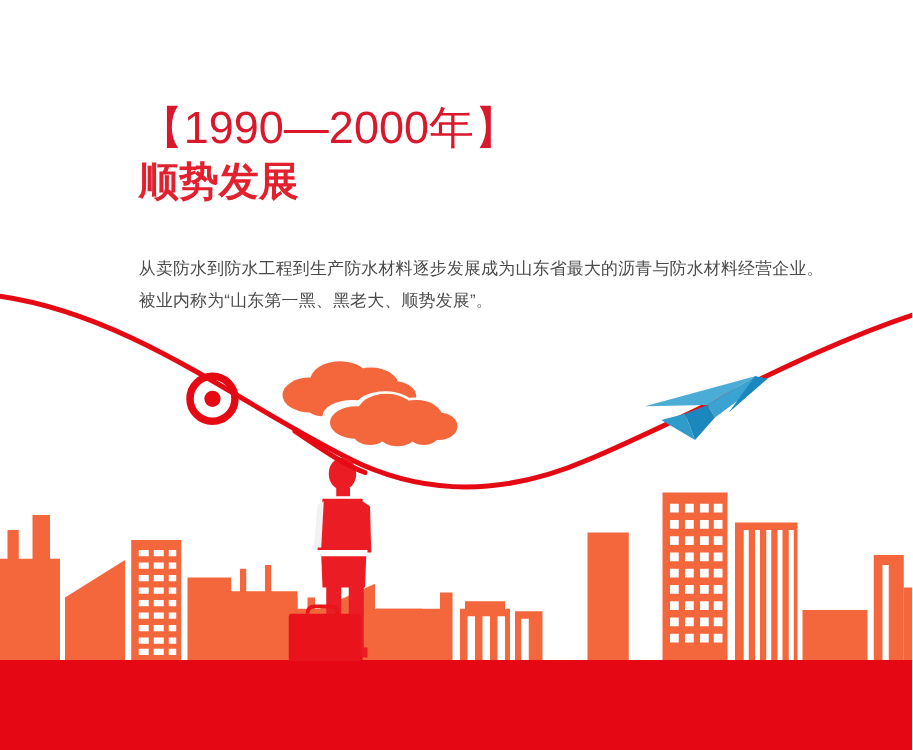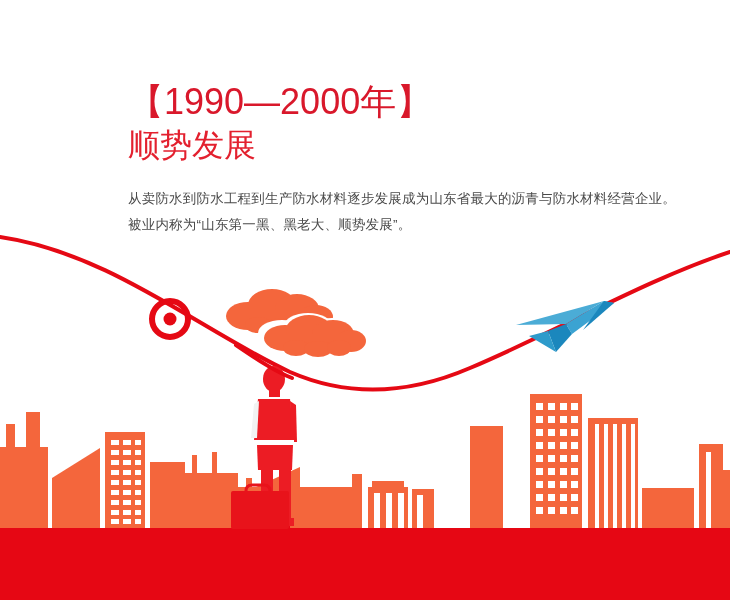--- a/index.html
+++ b/index.html
@@ -10,42 +10,42 @@
   #stage{
     position:relative;
     width:730px;
     height:600px;
     overflow:hidden;
     background:#ffffff;
   }
   
   .text-block{
     position:absolute;
-    left:128px;
+    left:111px;
     top:82px;
     width:580px;
   }
   .title-line1{
     font-size:36px;
     line-height:40px;
     color:#D9182B;
     font-weight:400;
     letter-spacing:0px;
     white-space:nowrap;
   }
   .title-line2{
     font-size:32px;
     line-height:42px;
     color:#E3202E;
-    font-weight:400;
+    font-weight:700;
     margin-top:2px;
     white-space:nowrap;
   }
   .body-text{
-    margin-top:20px;
+    margin-top:36px;
     font-size:13.5px;
     line-height:26px;
     color:#4a4a4a;
     letter-spacing:0.2px;
   }
   .body-text div{white-space:nowrap;}
 
   
   .art{
     position:absolute;

